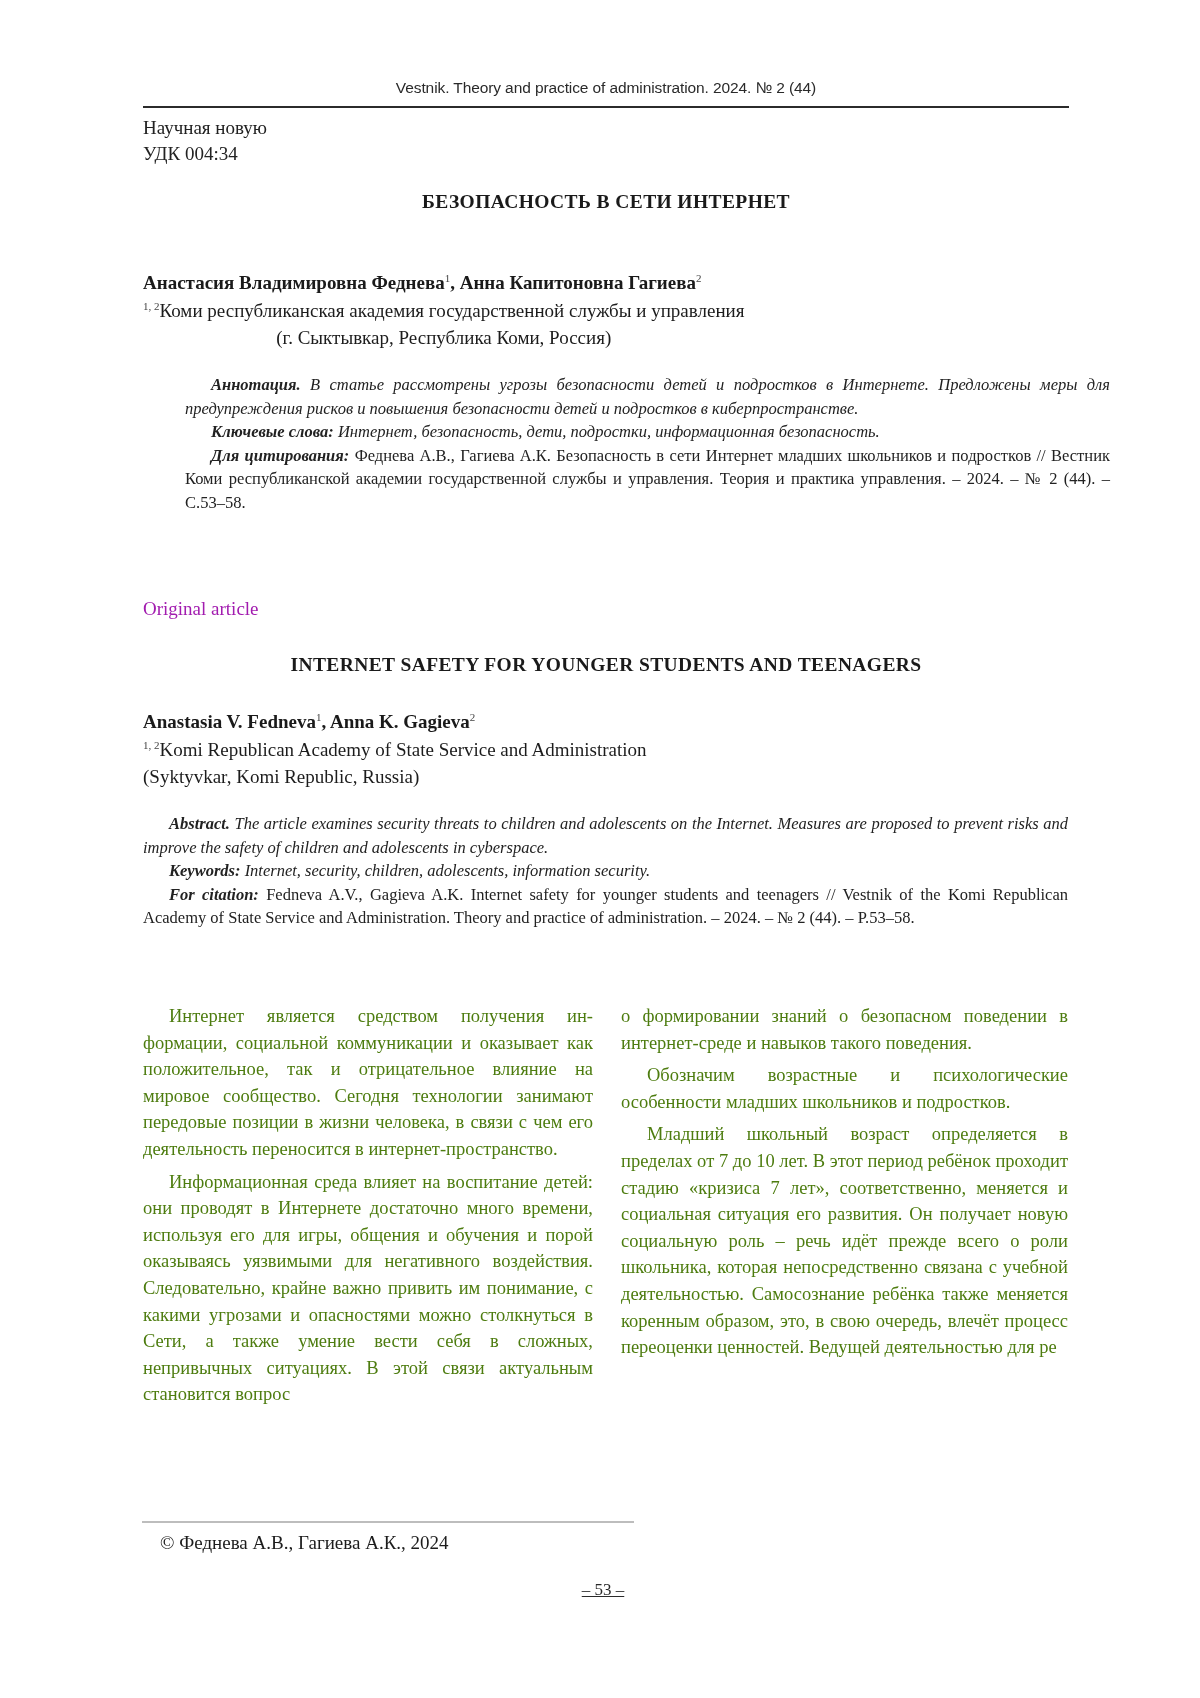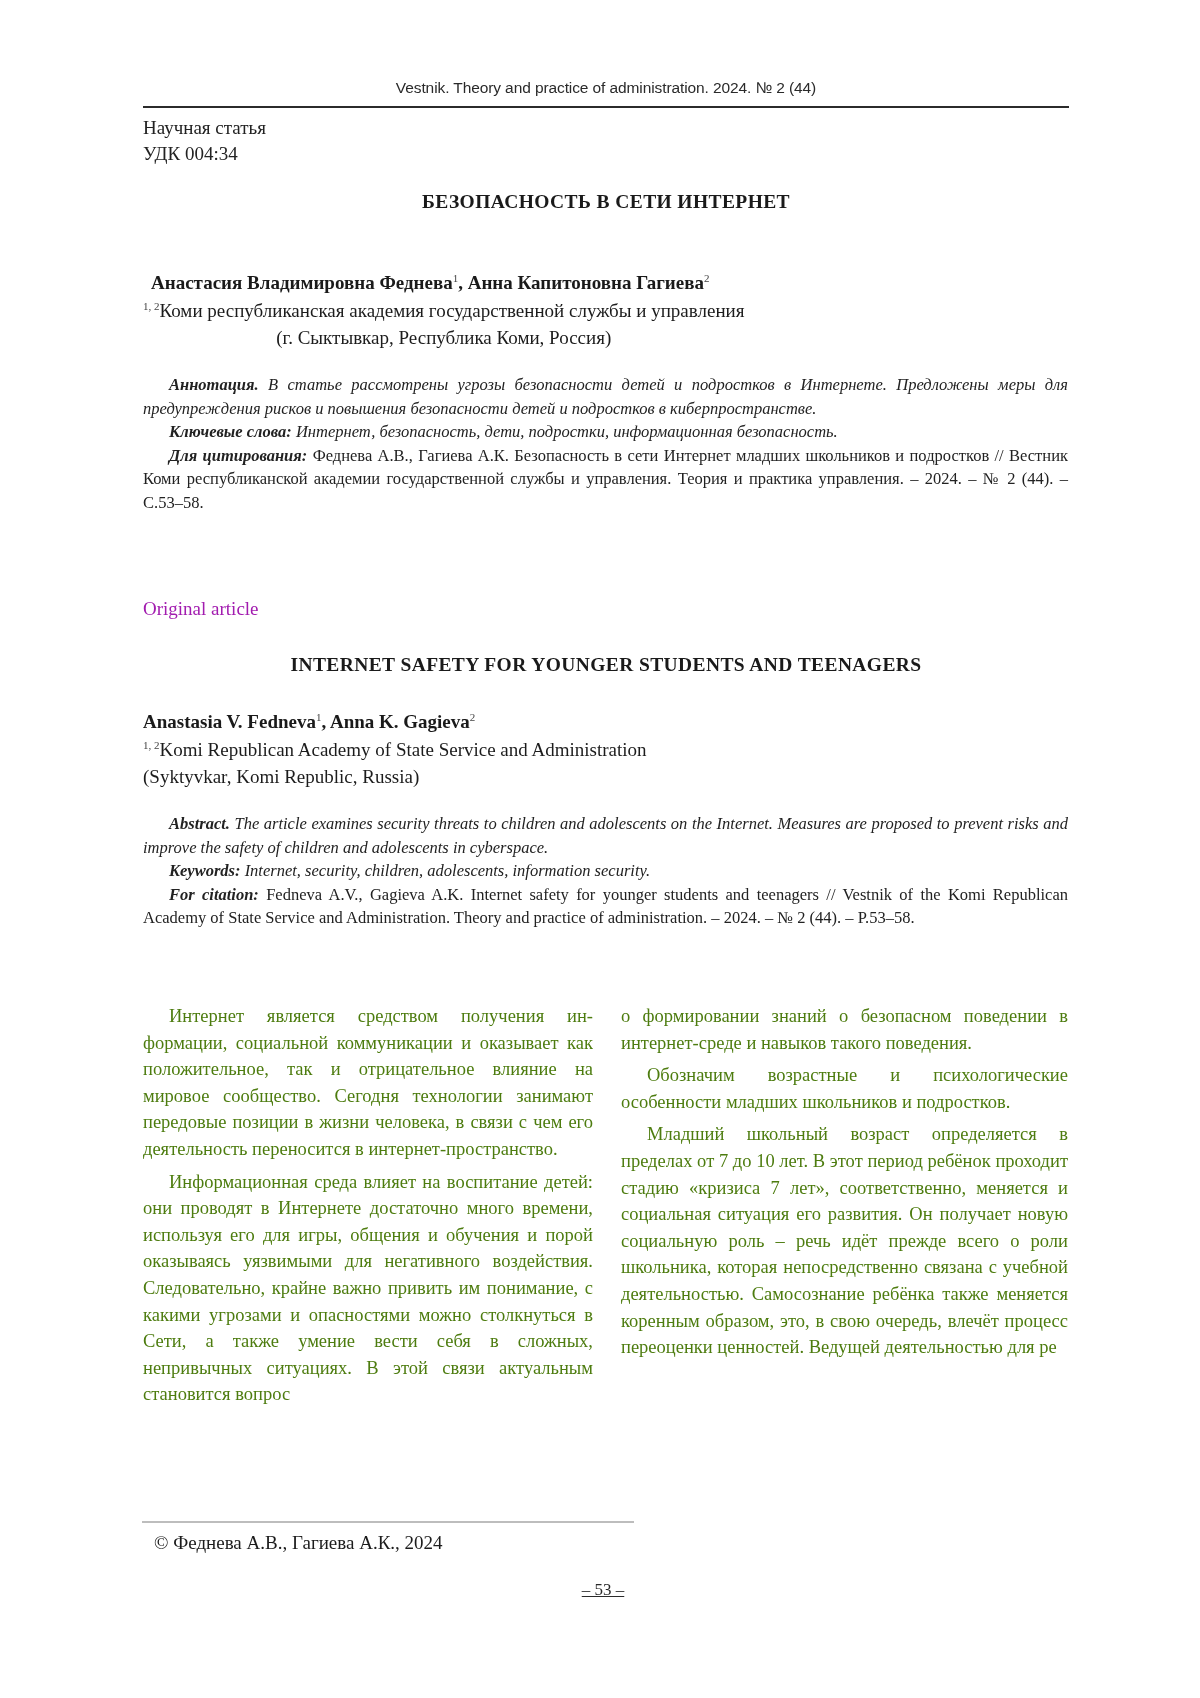--- a/index.html
+++ b/index.html
@@ -57,21 +57,21 @@
     .title-ru { top: 188px; }
     .title-en { top: 651px; }
     .authors {
       position: absolute;
       left: 143px;
       font-weight: bold;
       font-size: 19px;
       line-height: 26px;
       color: #1a1a1a;
     }
-    .authors-ru { top: 270px; margin-left: 8px; }
+    .authors-ru { top: 270px; }
     .authors-en { top: 709px; }
     sup {
       font-size: 11px;
       font-weight: normal;
       vertical-align: super;
       line-height: 0;
       color: #444;
     }
     .affil {
       position: absolute;
@@ -83,21 +83,21 @@
     .affil-ru { top: 297px; text-align: center; }
     .affil-en { top: 736px; }
     .abstract-block {
       position: absolute;
       left: 143px; width: 925px;
       font-size: 16.5px;
       line-height: 23.5px;
       text-align: justify;
       color: #222;
     }
-    .abstract-ru { top: 373px; }
+    .abstract-ru { top: 373px; margin-left: 42px; }
     .abstract-en { top: 812px; }
     .abstract-block p {
       margin: 0;
       text-indent: 26px;
     }
     .abstract-block .lbl {
       font-weight: bold;
       font-style: italic;
     }
     .abstract-block .it {
@@ -128,21 +128,21 @@
     }
     .body-col p.cont { text-indent: 0; }
     .fn-rule {
       position: absolute;
       left: 142px; top: 1521px;
       width: 492px; height: 2px;
       background: #bdbdbd;
     }
     .copyright {
       position: absolute;
-      left: 154px; top: 1530px;
+      left: 160px; top: 1530px;
       font-size: 19px;
       line-height: 26px;
       color: #1c1c1c;
     }
     .page-number {
       position: absolute;
       left: 543px; width: 120px;
       top: 1580px;
       text-align: center;
       font-size: 17px;
@@ -152,21 +152,21 @@
   </style>
 </head>
 <body>
 
 <div class="page">
 
   <div class="running-header">Vestnik. Theory and practice of administration. 2024. № 2 (44)</div>
   <div class="header-rule"></div>
 
   <div class="article-type">
-    <div>Научная статья</div>
+    <div>Научная новую</div>
     <div>УДК 004:34</div>
   </div>
 
   <div class="title title-ru">
     <div>БЕЗОПАСНОСТЬ В СЕТИ ИНТЕРНЕТ</div>
   </div>
 
   <div class="authors authors-ru">
     <span>Анастасия Владимировна Феднева</span><sup>1</sup><span>, </span><span>Анна Капитоновна Гагиева</span><sup>2</sup>
   </div>

